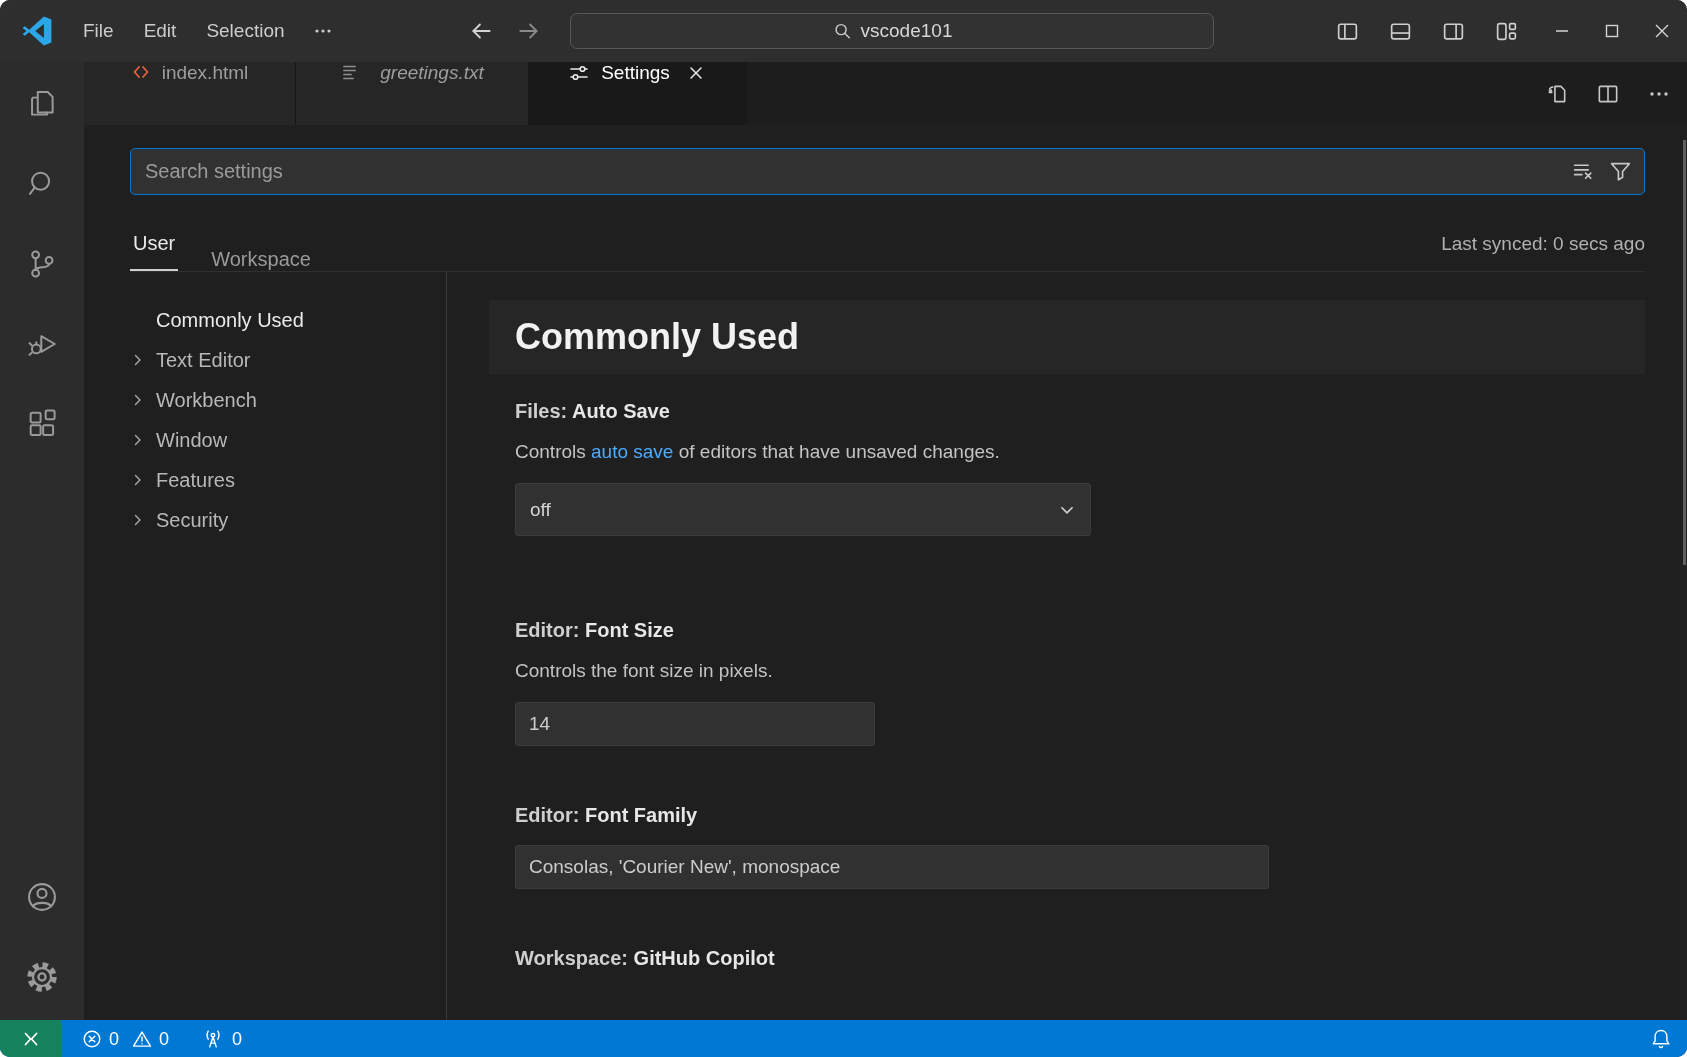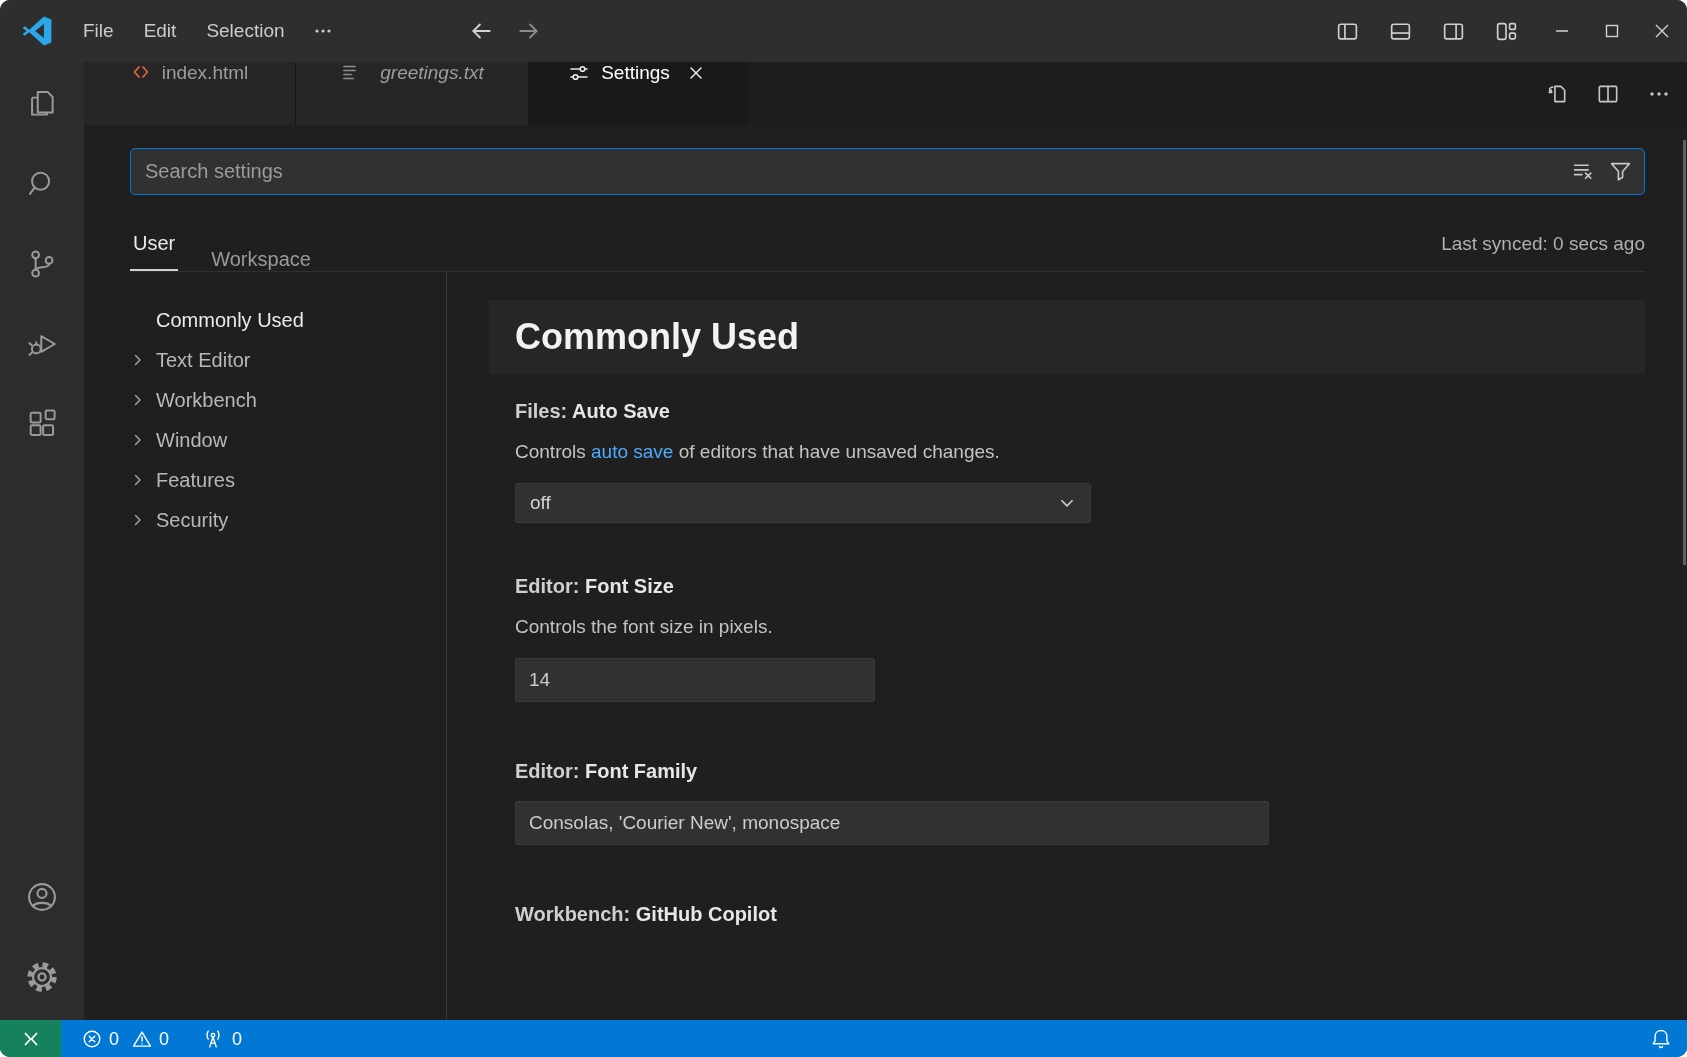--- a/index.html
+++ b/index.html
@@ -68,23 +68,23 @@
   .chev { width: 26px; display: flex; justify-content: flex-start; align-items: center; color: #ababab; flex: 0 0 26px; }
 
   .content { flex: 1; padding: 28px 42px 0 68px; min-width: 0; overflow: hidden; }
   .heading-band { height: 74px; background: #262626; display: flex; align-items: center;
                   margin: 0 0 26px -26px; padding-left: 26px; }
   .page-title { font-size: 36px; font-weight: 600; color: #f2f2f2; margin: 0; }
   .setting-title { font-size: 20px; font-weight: 700; color: #e7e7e7; margin: 0 0 18px; }
   .setting-cat { color: #cfcfcf; }
   .setting-desc { font-size: 19px; color: #c3c3c3; margin: 0 0 20px; }
   .link { color: #4daafc; cursor: pointer; }
-  .select-box { width: 576px; height: 40px; background: #313131; border: 1px solid #3c3c3c;
+  .select-box { width: 576px; height: 53px; background: #313131; border: 1px solid #3c3c3c;
                 border-radius: 3px; display: flex; align-items: center; justify-content: space-between;
-                padding: 0 14px; font-size: 19px; color: #d4d4d4; margin-bottom: 52px; cursor: pointer; }
+                padding: 0 14px; font-size: 19px; color: #d4d4d4; margin-bottom: 83px; cursor: pointer; }
   .txt-input { height: 44px; background: #313131; border: 1px solid #3c3c3c; border-radius: 3px;
                color: #cccccc; font-size: 19px; padding: 0 13px; margin-bottom: 58px; display: block;
                outline: none; font-family: "Liberation Sans", sans-serif; }
   .w-fontsize { width: 360px; }
   .w-fontfamily { width: 754px; }
   .scrollbar-thumb { position: absolute; right: 1px; top: 15px; width: 3px; height: 425px; background: #606060; }
 
   
   .statusbar { flex: 0 0 37px; background: #0078d4; display: flex; align-items: center;
                color: #ffffff; font-size: 18px; }
@@ -126,20 +126,29 @@
             <path d="M11 6l-6 6 6 6"></path>
         </svg>
       </span>
       <span class="nav-fwd">
         <svg width="26" height="26" viewBox="0 0 24 24" fill="none" stroke="#8a8a8a" stroke-width="1.7" stroke-linecap="round" stroke-linejoin="round">
           <path d="M4 12h15"></path>
             <path d="M13 6l6 6-6 6"></path>
         </svg>
       </span>
     </div>
+    <div class="command-center">
+      <span>
+        <svg width="20" height="20" viewBox="0 0 22 22" fill="none" stroke="#c8c8c8" stroke-width="1.6" stroke-linecap="round">
+          <circle cx="10" cy="9.5" r="5.5"></circle>
+            <path d="M14.2 13.7L19 18.5"></path>
+        </svg>
+      </span>
+      <span>vscode101</span>
+    </div>
     <div class="layout-icons">
       <span>
         <svg width="25" height="25" viewBox="0 0 24 24" fill="none" stroke="currentColor" stroke-width="1.6">
           <rect x="3.5" y="5" width="17" height="14" rx="2"></rect>
             <path d="M9.5 5v14"></path>
         </svg>
       </span>
       <span>
         <svg width="25" height="25" viewBox="0 0 24 24" fill="none" stroke="currentColor" stroke-width="1.6">
           <rect x="3.5" y="5" width="17" height="14" rx="2"></rect>
@@ -391,21 +400,21 @@
               <p class="setting-desc">Controls the font size in pixels.</p>
               <input class="txt-input w-fontsize" value="14" style="">
             </div>
 
             <div>
               <p class="setting-title"><span class="setting-cat">Editor: </span><span>Font Family</span></p>
               <input class="txt-input w-fontfamily" value="Consolas, 'Courier New', monospace" style="">
             </div>
 
             <div>
-              <p class="setting-title"><span class="setting-cat">Workbench: </span><span>GitHub Copilot</span></p>
+              <p class="setting-title"><span class="setting-cat">Workspace: </span><span>GitHub Copilot</span></p>
             </div>
           </div>
         </div>
 
         <div class="scrollbar-thumb"></div>
       </div>
     </div>
   </div>
 
   <div class="statusbar">

